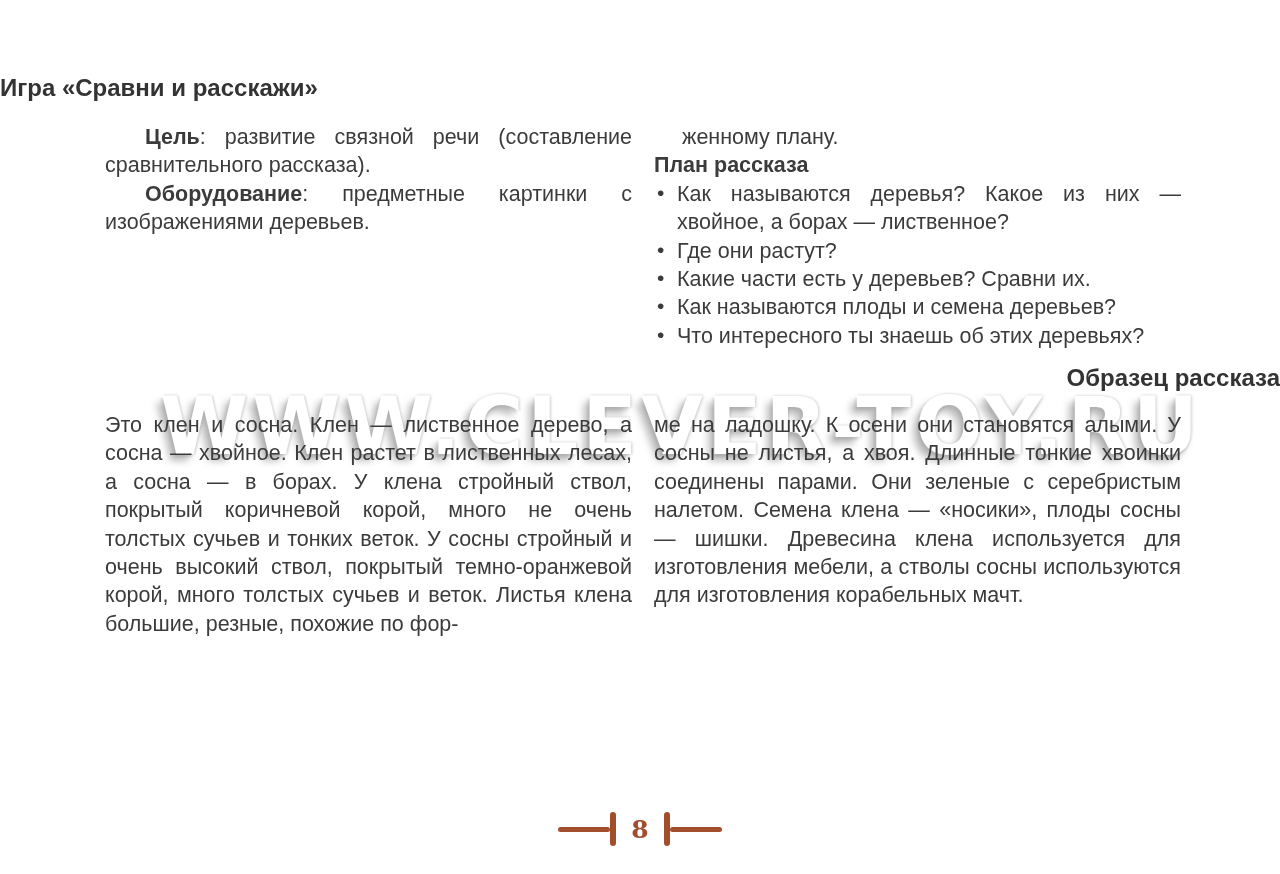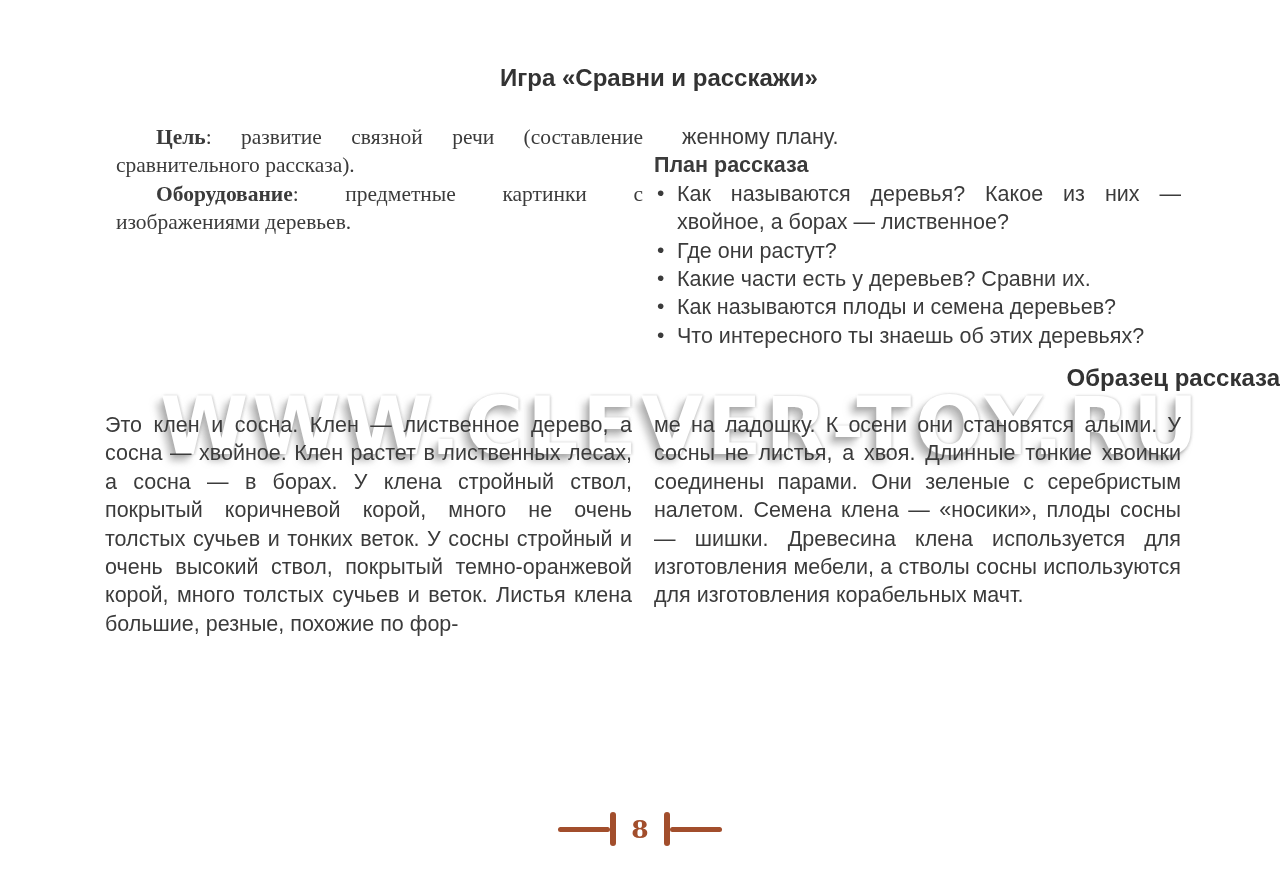--- a/index.html
+++ b/index.html
@@ -11,31 +11,30 @@
   body{
     background:#ffffff;
     font-family:"Liberation Sans","DejaVu Sans",sans-serif;
     color:var(--text);
     position:relative;
     overflow:hidden;
   }
   .page{position:absolute;inset:0;background:#fff;}
 
   .title{
-    position:absolute;top:64px;left:0;right:0;
-    text-align:center;font-weight:bold;font-size:24px;color:#333;
+    position:absolute;top:74px;left:0;right:0;
+    font-weight:bold;font-size:24px;color:#333;
     z-index:2;
-    padding-left:38px;
   }
   .col{
     position:absolute;width:527px;
     font-size:21.5px;line-height:28.4px;
     text-align:justify;z-index:2;
   }
-  .intro-left{left:116px;top:123px;font-family:Liberation Serif, serif;}
+  .intro-left{left:105px;top:123px;}
   .intro-right{left:654px;top:123px;}
   .story-left{left:105px;top:411px;}
   .story-right{left:654px;top:411px;}
 
   .para{text-indent:40px;text-align:justify;}
   .para b{font-weight:bold;}
 
   .plan-heading{font-weight:bold;text-align:left;}
   .continuation{text-align:left;margin-left:28px;}
 

